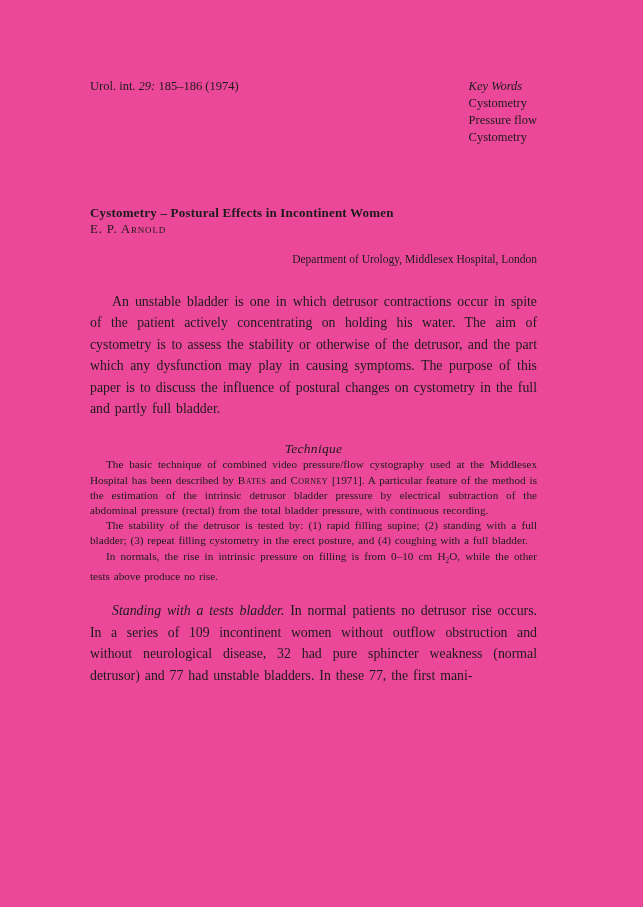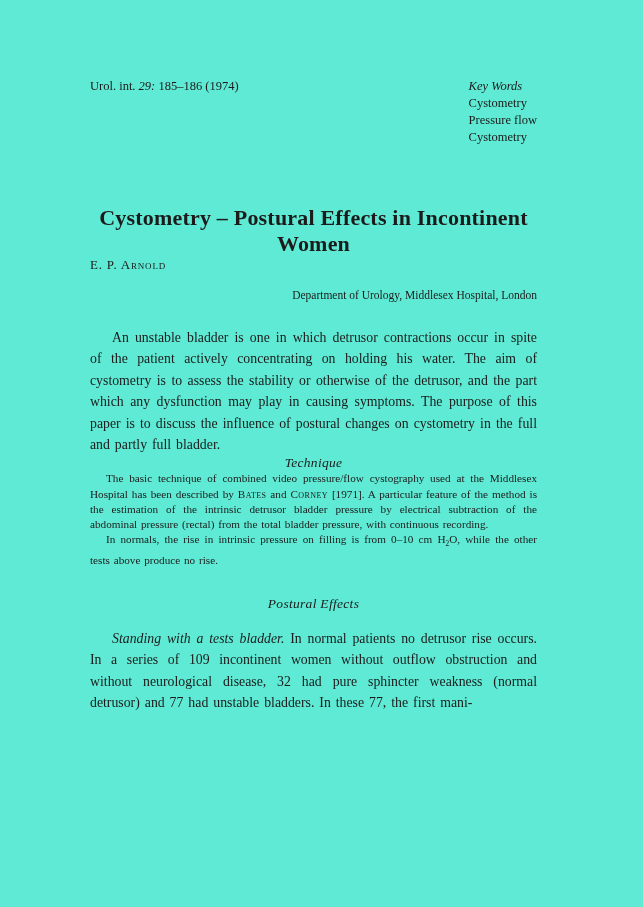--- a/index.html
+++ b/index.html
@@ -7,44 +7,44 @@
   body {
     background: #fdfdfb;
     color: #1b1b1b;
     font-family: "Liberation Serif", serif;
     -webkit-font-smoothing: antialiased;
   }
   .page {
     width: 643px;
     height: 907px;
     padding: 78px 106px 0 90px;
-    background: #5eead4;
+    background: #ec4899;
     overflow: hidden;
   }
   .page-header {
     display: flex;
     justify-content: space-between;
     align-items: flex-start;
   }
   .journal-ref {
     font-size: 12.5px;
     line-height: 17px;
     white-space: nowrap;
   }
   .keywords {
     font-size: 12.5px;
     line-height: 17px;
     text-align: left;
   }
   .italic { font-style: italic; }
   .article-title {
     margin-top: 59px;
-    font-size: 22px;
+    font-size: 13px;
     font-weight: bold;
-    text-align: center;
+    text-align: left;
     letter-spacing: 0.2px;
   }
   .author {
     text-align: left;
     font-size: 13px;
     font-variant: small-caps;
     letter-spacing: 0.8px;
   }
   .affiliation {
     margin-top: 16px;
@@ -59,21 +59,21 @@
     word-spacing: 1.5px;
   }
   .intro { margin-top: 26px; }
   .section-heading {
     font-size: 13.5px;
     font-weight: normal;
     font-style: italic;
     text-align: center;
     letter-spacing: 0.3px;
   }
-  .heading-technique { }
+  .heading-technique { margin-top: 22px; }
   .heading-postural { margin-top: 28px; }
   .body-sm {
     font-size: 11.2px;
     line-height: 15.2px;
     text-indent: 16px;
     word-spacing: 1px;
   }
   .tech-first { }
   .smallcaps { font-variant: small-caps; letter-spacing: 0.4px; }
   .final-para { margin-top: 16px; }
@@ -99,20 +99,20 @@
   <div class="author">E. P. Arnold</div>
 
   <div class="affiliation">Department of Urology, Middlesex Hospital, London</div>
 
   <p class="body-lg intro">An unstable bladder is one in which detrusor contractions occur in spite of the patient actively concentrating on holding his water. The aim of cystometry is to assess the stability or otherwise of the detrusor, and the part which any dysfunction may play in causing symptoms. The purpose of this paper is to discuss the influence of postural changes on cystometry in the full and partly full bladder.</p>
 
   <h2 class="section-heading heading-technique">Technique</h2>
 
   <p class="body-sm tech-first"><span>The basic technique of combined video pressure/flow cystography used at the Middlesex Hospital has been described by </span><span class="smallcaps">Bates</span><span> and </span><span class="smallcaps">Corney</span><span> [1971]. A particular feature of the method is the estimation of the intrinsic detrusor bladder pressure by electrical subtraction of the abdominal pressure (rectal) from the total bladder pressure, with continuous recording.</span></p>
 
+  <p class="body-sm">The stability of the detrusor is tested by: (1) rapid filling supine; (2) standing with a full bladder; (3) repeat filling cystometry in the erect posture, and (4) coughing with a full bladder.</p>
 
   <p class="body-sm"><span>In normals, the rise in intrinsic pressure on filling is from 0–10 cm H</span><sub>2</sub><span>O, while the other tests above produce no rise.</span></p>
 
-  <h2 class="section-heading heading-postural">Postural Effects</h2>
 
   <p class="body-lg final-para"><span class="italic">Standing with a tests bladder.</span><span> In normal patients no detrusor rise occurs. In a series of 109 incontinent women without outflow obstruction and without neurological disease, 32 had pure sphincter weakness (normal detrusor) and 77 had unstable bladders. In these 77, the first mani-</span></p>
 
 </div>
 
 </body></html>

